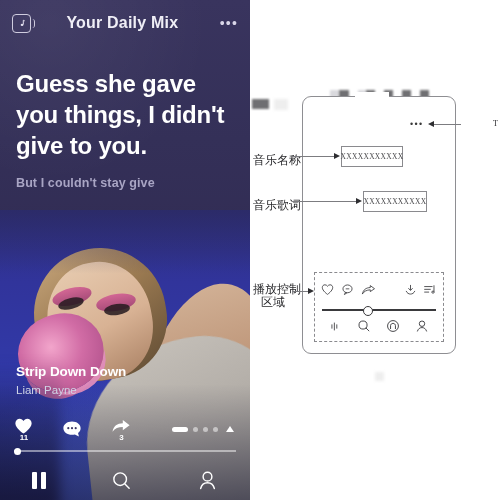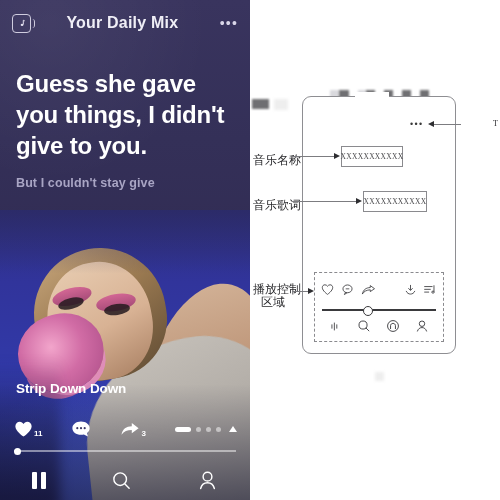--- a/index.html
+++ b/index.html
@@ -138,21 +138,21 @@
     position:absolute;left:16px;bottom:104px;z-index:7;
   }
   .track-title{color:#ffffff;font-size:13.5px;font-weight:700;letter-spacing:-.1px;}
   .track-artist{color:#cfd4e6;font-size:11.5px;margin-top:5px;}
 
   
   .actions{
     position:absolute;left:14px;bottom:58px;width:222px;height:26px;z-index:7;
     display:flex;align-items:center;
   }
-  .act{position:relative;margin-right:29px;display:flex;align-items:flex-end;}
+  .act{position:relative;margin-right:29px;display:flex;align-items:center;flex-direction:column;}
   .act-badge{
     color:#ffffff;font-size:8px;font-weight:700;margin-left:1px;margin-top:-2px;
   }
   .pager{
     margin-left:auto;display:flex;align-items:center;gap:5px;margin-right:2px;
   }
   .pill{width:16px;height:5px;border-radius:3px;background:#ffffff;}
   .pdot{width:5px;height:5px;border-radius:50%;background:rgba(255,255,255,.5);}
   .pcaret{
     width:0;height:0;border-left:4.5px solid transparent;border-right:4.5px solid transparent;
@@ -275,20 +275,21 @@
       <div class="ph-dots">•••</div>
     </div>
 
     <div class="lyrics">
       <p class="lyric-main">Guess she gave you things, I didn't give to you.</p>
       <div class="lyric-sub">But I couldn't stay give</div>
     </div>
 
     <div class="track">
       <div class="track-title">Strip Down Down</div>
+      <div class="track-artist">Liam Payne</div>
     </div>
 
     <div class="actions">
       <div class="act">
         <svg width="19" height="18" viewBox="0 0 20 19" aria-hidden="true">
           <path d="M10 17.4C10 17.4 1.4 12.2 1.4 6.6C1.4 3.7 3.6 1.8 6 1.8C7.8 1.8 9.3 2.9 10 4.2C10.7 2.9 12.2 1.8 14 1.8C16.4 1.8 18.6 3.7 18.6 6.6C18.6 12.2 10 17.4 10 17.4Z" fill="#ffffff"></path>
         </svg>
         <span class="act-badge">11</span>
       </div>
       <div class="act">

